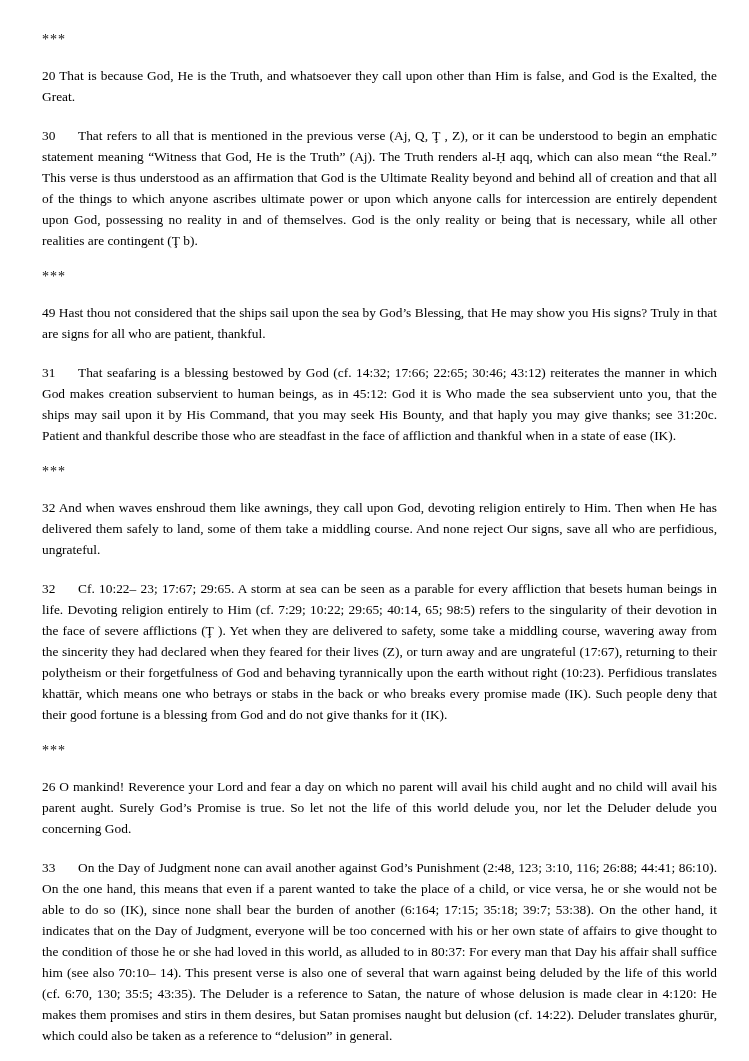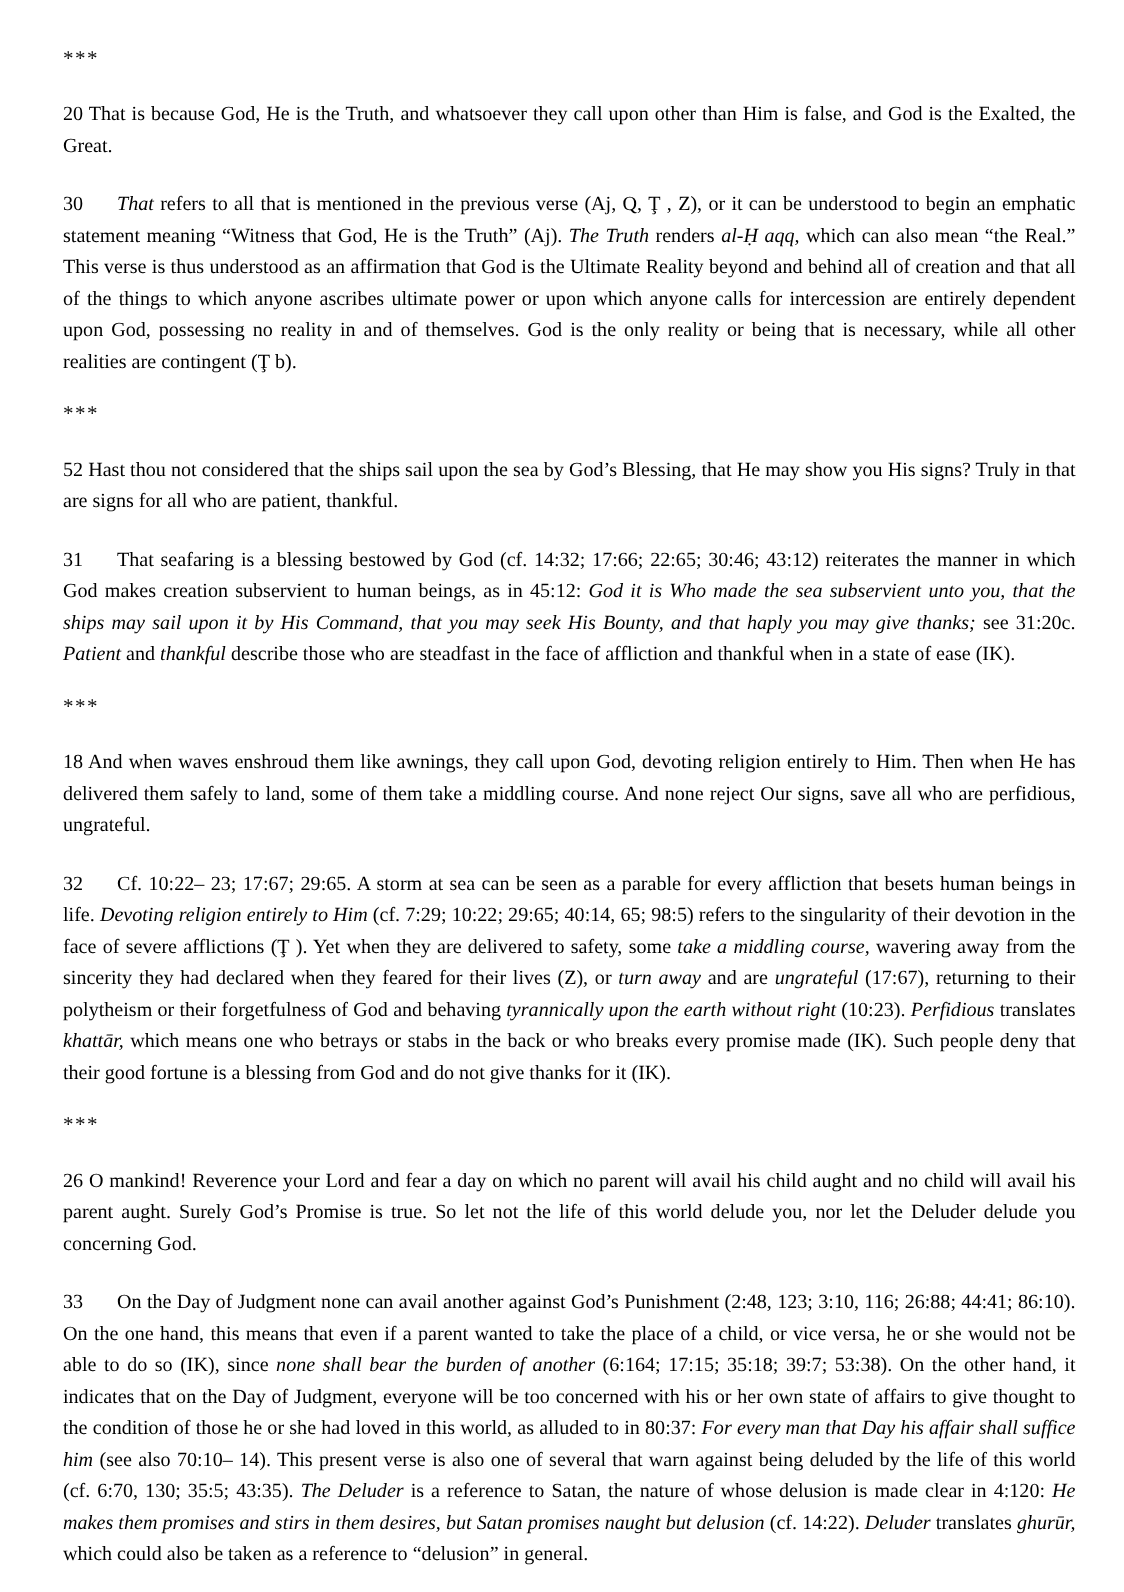--- a/index.html
+++ b/index.html
@@ -45,46 +45,46 @@
     font-size: 13.4px;
     line-height: 21px;
     text-align: justify;
     margin: 0 0 18px 0;
     color: #000;
   }
   .cnum {
     display: inline-block;
     width: 36px;
   }
-  .it { font-style: italic; }
+  .it { }
 </style>
 </head>
 <body>
 
 <div class="page">
 
   <p class="sep sep-top">***</p>
 
   <p class="verse">20 That is because God, He is the Truth, and whatsoever they call upon other than Him is false, and God is the Exalted, the Great.</p>
 
   <p class="commentary">
     <span class="cnum">30</span><span class="runs"><span class="it">That</span><span> refers to all that is mentioned in the previous verse (Aj, Q, Ţ , Z), or it can be understood to begin an emphatic statement meaning “Witness that God, He is the Truth” (Aj). </span><span class="it">The Truth</span><span> renders </span><span class="it">al-Ḥ aqq,</span><span> which can also mean “the Real.” This verse is thus understood as an affirmation that God is the Ultimate Reality beyond and behind all of creation and that all of the things to which anyone ascribes ultimate power or upon which anyone calls for intercession are entirely dependent upon God, possessing no reality in and of themselves. God is the only reality or being that is necessary, while all other realities are contingent (Ţ b).</span></span>
   </p>
 
   <p class="sep">***</p>
 
-  <p class="verse">52 Hast thou not considered that the ships sail upon the sea by God’s Blessing, that He may show you His signs? Truly in that are signs for all who are patient, thankful.</p>
+  <p class="verse">49 Hast thou not considered that the ships sail upon the sea by God’s Blessing, that He may show you His signs? Truly in that are signs for all who are patient, thankful.</p>
 
   <p class="commentary">
     <span class="cnum">31</span><span class="runs"><span>That seafaring is a blessing bestowed by God (cf. 14:32; 17:66; 22:65; 30:46; 43:12) reiterates the manner in which God makes creation subservient to human beings, as in 45:12: </span><span class="it">God it is Who made the sea subservient unto you, that the ships may sail upon it by His Command, that you may seek His Bounty, and that haply you may give thanks;</span><span> see 31:20c. </span><span class="it">Patient</span><span> and </span><span class="it">thankful</span><span> describe those who are steadfast in the face of affliction and thankful when in a state of ease (IK).</span></span>
   </p>
 
   <p class="sep">***</p>
 
-  <p class="verse">18 And when waves enshroud them like awnings, they call upon God, devoting religion entirely to Him. Then when He has delivered them safely to land, some of them take a middling course. And none reject Our signs, save all who are perfidious, ungrateful.</p>
+  <p class="verse">32 And when waves enshroud them like awnings, they call upon God, devoting religion entirely to Him. Then when He has delivered them safely to land, some of them take a middling course. And none reject Our signs, save all who are perfidious, ungrateful.</p>
 
   <p class="commentary">
     <span class="cnum">32</span><span class="runs"><span>Cf. 10:22– 23; 17:67; 29:65. A storm at sea can be seen as a parable for every affliction that besets human beings in life. </span><span class="it">Devoting religion entirely to Him</span><span> (cf. 7:29; 10:22; 29:65; 40:14, 65; 98:5) refers to the singularity of their devotion in the face of severe afflictions (Ţ ). Yet when they are delivered to safety, some </span><span class="it">take a middling course,</span><span> wavering away from the sincerity they had declared when they feared for their lives (Z), or </span><span class="it">turn away</span><span> and are </span><span class="it">ungrateful</span><span> (17:67), returning to their polytheism or their forgetfulness of God and behaving </span><span class="it">tyrannically upon the earth without right</span><span> (10:23). </span><span class="it">Perfidious</span><span> translates </span><span class="it">khattār,</span><span> which means one who betrays or stabs in the back or who breaks every promise made (IK). Such people deny that their good fortune is a blessing from God and do not give thanks for it (IK).</span></span>
   </p>
 
   <p class="sep">***</p>
 
   <p class="verse">26 O mankind! Reverence your Lord and fear a day on which no parent will avail his child aught and no child will avail his parent aught. Surely God’s Promise is true. So let not the life of this world delude you, nor let the Deluder delude you concerning God.</p>
 
   <p class="commentary">

